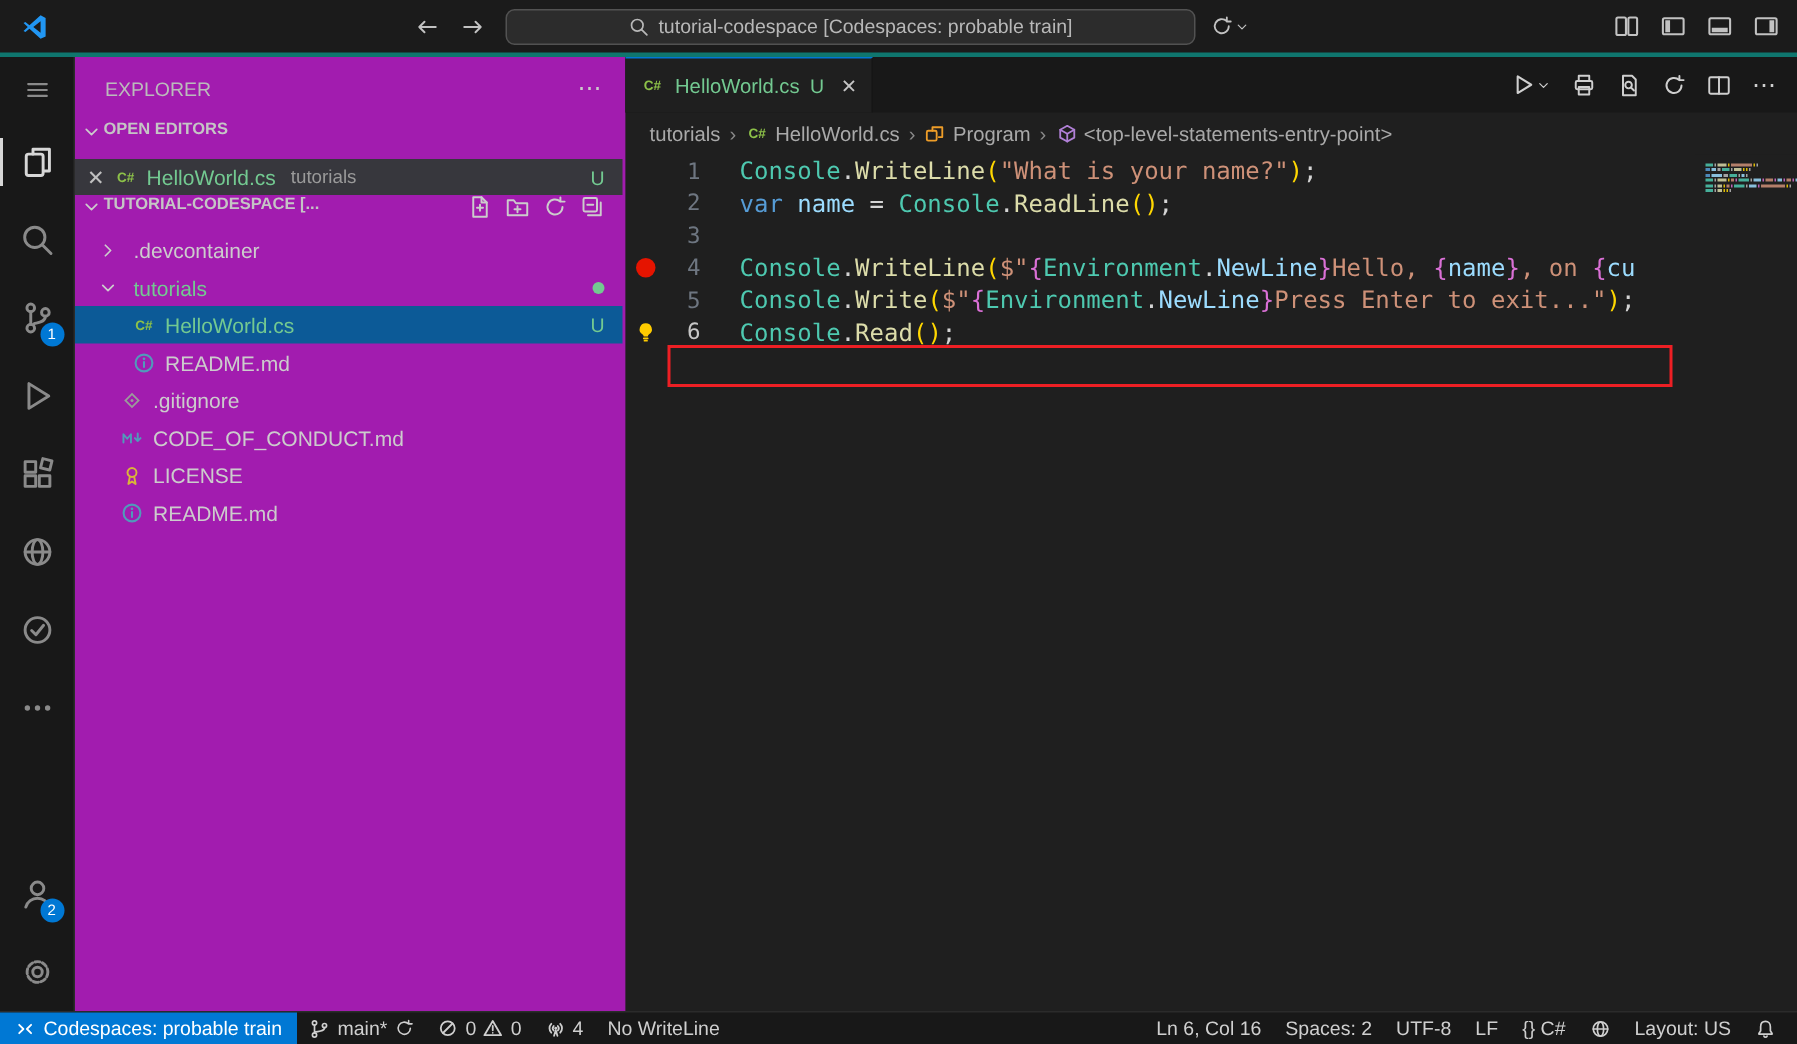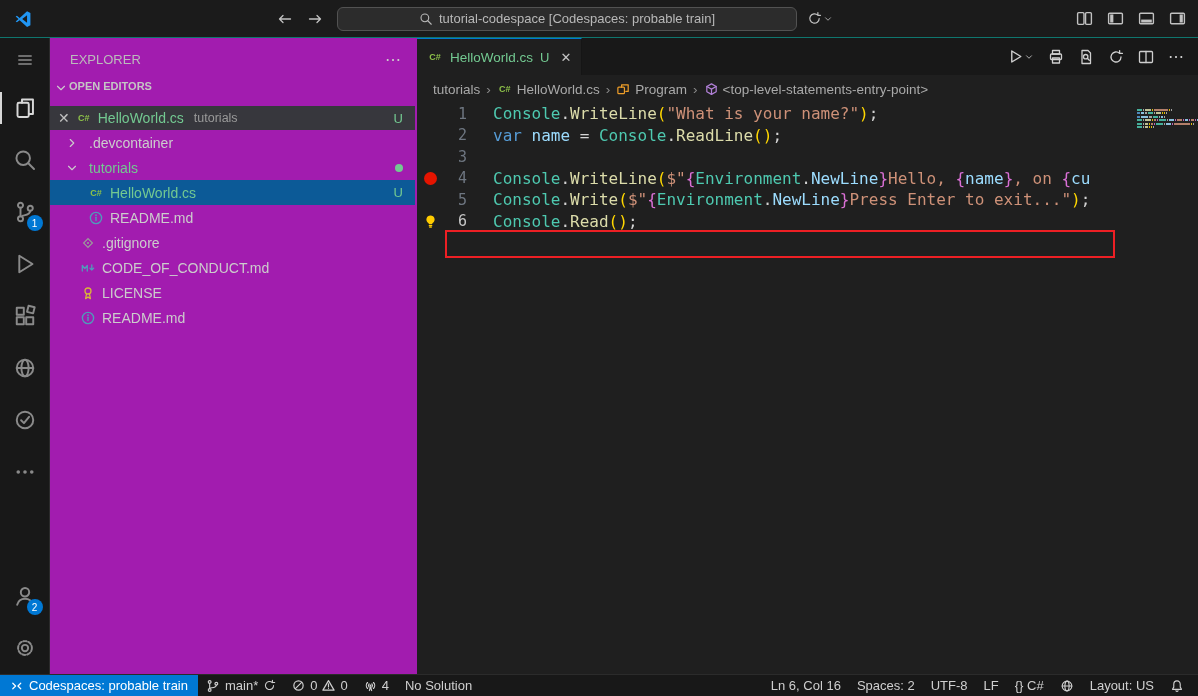--- a/index.html
+++ b/index.html
@@ -2,21 +2,21 @@
 <html><head>
 <meta charset="utf-8">
 <style>
   *{box-sizing:border-box;margin:0;padding:0}
   html,body{width:1198px;height:696px;overflow:hidden}
   body{background:#1f1f1f;color:#ccc;font-family:"Liberation Sans",sans-serif;font-size:13px;
        display:flex;flex-direction:column;user-select:none}
   svg.i{stroke:currentColor;fill:none;stroke-width:1.3;stroke-linecap:round;stroke-linejoin:round;flex:none}
 
   
-  .titlebar{height:38px;background:#1b1b1b;border-bottom:1px solid #0f766e;display:flex;align-items:center;flex:none}
+  .titlebar{height:38px;background:#1b1b1b;border-bottom:3px solid #0f766e;display:flex;align-items:center;flex:none}
   .logo{margin:0 14px;display:flex}
   .tb-spacer{flex:1}
   .nav-arrows{display:flex;gap:14px;margin-right:14px;color:#c2c2c2}
   .cmd-center{width:460px;height:24px;background:#2c2c2c;border:1px solid #525252;border-radius:6px;
               display:flex;align-items:center;justify-content:center;gap:6px;color:#b8b8b8;font-size:13px}
   .tb-sync{margin-left:10px;color:#c2c2c2;display:flex;align-items:center;gap:1px}
   .tb-right{display:flex;gap:14px;margin:0 12px;color:#c2c2c2}
 
   
   .main{flex:1;display:flex;min-height:0}
@@ -233,20 +233,45 @@
     </div>
 
     <div class="oe-item">
       <span class="close" style="color:#c0c0c0">✕</span>
       <span class="ficon">C#</span>
       <span class="green">HelloWorld.cs</span>
       <span class="desc">tutorials</span>
       <span class="badge-u">U</span>
     </div>
 
+    <div class="sec-head slim">
+      <span class="chev">
+          <svg class="i" width="14" height="14" viewBox="0 0 16 16">
+            <path d="M4 6l4 4 4-4"></path>
+          </svg>
+        </span>
+      <span style="overflow:hidden;white-space:nowrap">TUTORIAL-CODESPACE [...</span>
+      <span class="ws-actions">
+        <svg class="i" width="16" height="16" viewBox="0 0 16 16">
+            <path d="M9 1.5H3.5v13H12.5V5z"></path>
+            <path d="M9 1.5V5h3.5M6 8.5h4M8 6.5v4"></path>
+          </svg>
+        <svg class="i" width="16" height="16" viewBox="0 0 16 16">
+            <path d="M1.5 3.5h4l1.5 2h7.5v8h-13z"></path>
+            <path d="M6 9.5h4M8 7.5v4"></path>
+          </svg>
+        <svg class="i" width="16" height="16" viewBox="0 0 16 16">
+            <path d="M13 8a5 5 0 1 1-1.5-3.6M11.6 1.6v2.8h2.8"></path>
+          </svg>
+        <svg class="i" width="16" height="16" viewBox="0 0 16 16">
+            <rect x="2" y="2" width="9" height="9" rx="1"></rect>
+            <path d="M4.5 6.5h4M13.5 5v8.5H5"></path>
+          </svg>
+      </span>
+    </div>
 
     <div class="tree">
         <div class="tree-row" style="padding-left: 14px;">
           <span class="chev">
             <svg class="i" width="14" height="14" viewBox="0 0 16 16">
               <path d="M6 4l4 4-4 4"></path>
             </svg>
           </span>
           <span class="tree-label">.devcontainer</span>
         </div>
@@ -458,21 +483,21 @@
   </div>
   <div class="sb-item">
     <svg class="i" width="13" height="13" viewBox="0 0 14 14">
         <path d="M3.8 3.8a4.6 4.6 0 0 0 0 6.4M10.2 3.8a4.6 4.6 0 0 1 0 6.4M5.5 5.4a2.4 2.4 0 0 0 0 3.2M8.5 5.4a2.4 2.4 0 0 1 0 3.2"></path>
         <circle cx="7" cy="7" r="1" fill="currentColor" stroke="none"></circle>
         <path d="M7 8.4 5.8 12.4M7 8.4l1.2 4"></path>
       </svg>
     <span>4</span>
   </div>
   <div class="sb-item">
-      <span>No Solution</span>
+      <span>No WriteLine</span>
     </div>
 
   <div class="sb-rightgrp">
     <div class="sb-item">
         <span>Ln 6, Col 16</span>
       </div>
     <div class="sb-item">
         <span>Spaces: 2</span>
       </div>
     <div class="sb-item">

